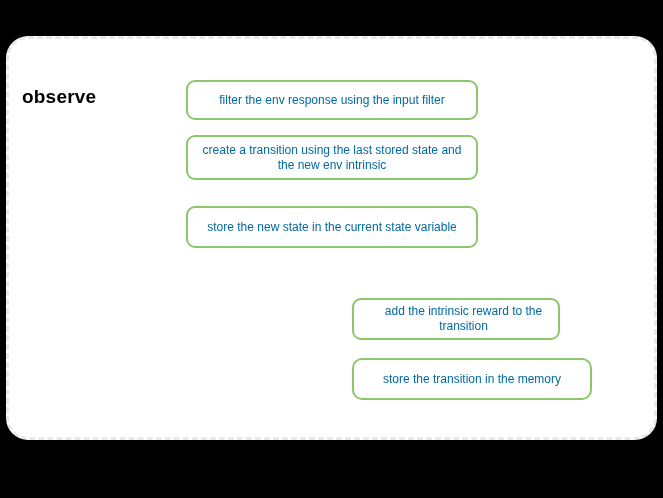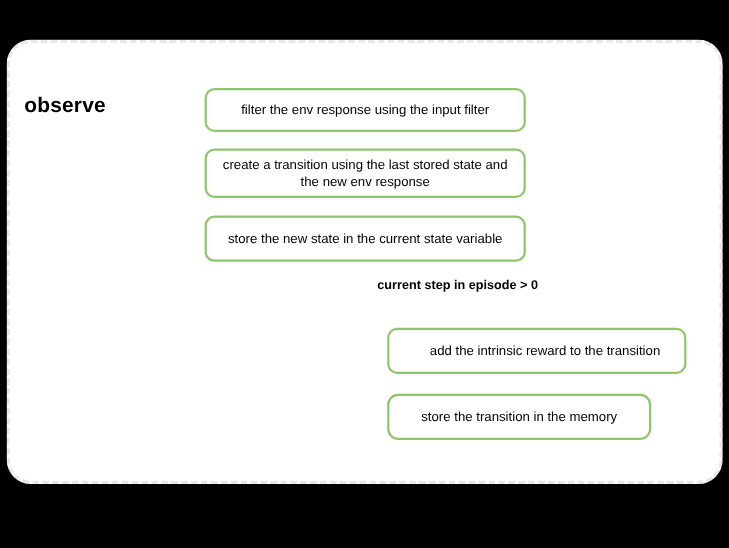--- a/index.html
+++ b/index.html
@@ -45,28 +45,28 @@
     position: absolute;
     box-sizing: border-box;
     background: #ffffff;
     border: 2.5px solid #8dc66b;
     border-radius: 9px;
     display: flex;
     align-items: center;
     justify-content: center;
     text-align: center;
     font-size: 12px;
-    color: #000000;
+    color: #0369a1;
     line-height: 1.25;
     padding: 2px 10px;
   }
   #node-filter     { left: 186px; top: 80px;  width: 292px; height: 40px; }
   #node-transition { left: 186px; top: 135px; width: 292px; height: 45px; }
-  #node-store-state{ left: 186px; top: 196px; width: 292px; height: 42px; }
-  #node-intrinsic  { left: 352px; top: 298px; width: 272px; height: 42px; padding-left: 25px; }
+  #node-store-state{ left: 186px; top: 206px; width: 292px; height: 42px; }
+  #node-intrinsic  { left: 352px; top: 298px; width: 208px; height: 42px; padding-left: 25px; }
   #node-store-mem  { left: 352px; top: 358px; width: 240px; height: 42px; border-radius: 10px; }
 
   #branch-label {
     position: absolute;
     left: 343px;
     top: 254px;
     font-size: 11.5px;
     font-weight: bold;
     color: #000000;
     white-space: nowrap;
@@ -107,23 +107,22 @@
 
     <path d="M 332 413 L 332 452" stroke="#000000" stroke-width="3" fill="none"></path>
   </svg>
 
   <div id="observe-container"></div>
 
   <div id="observe-title">observe</div>
 
   <div class="node" id="node-filter">filter the env response using the input filter</div>
 
-  <div class="node" id="node-transition">create a transition using the last stored state and the new env response</div>
+  <div class="node" id="node-transition">create a transition using the last stored state and the new env intrinsic</div>
 
   <div class="node" id="node-store-state">store the new state in the current state variable</div>
 
   <div class="node" id="node-intrinsic">add the intrinsic reward to the transition</div>
 
   <div class="node" id="node-store-mem">store the transition in the memory</div>
 
-  <div id="branch-label">current step in episode &gt; 0</div>
 
 </div>
 
 </body></html>

